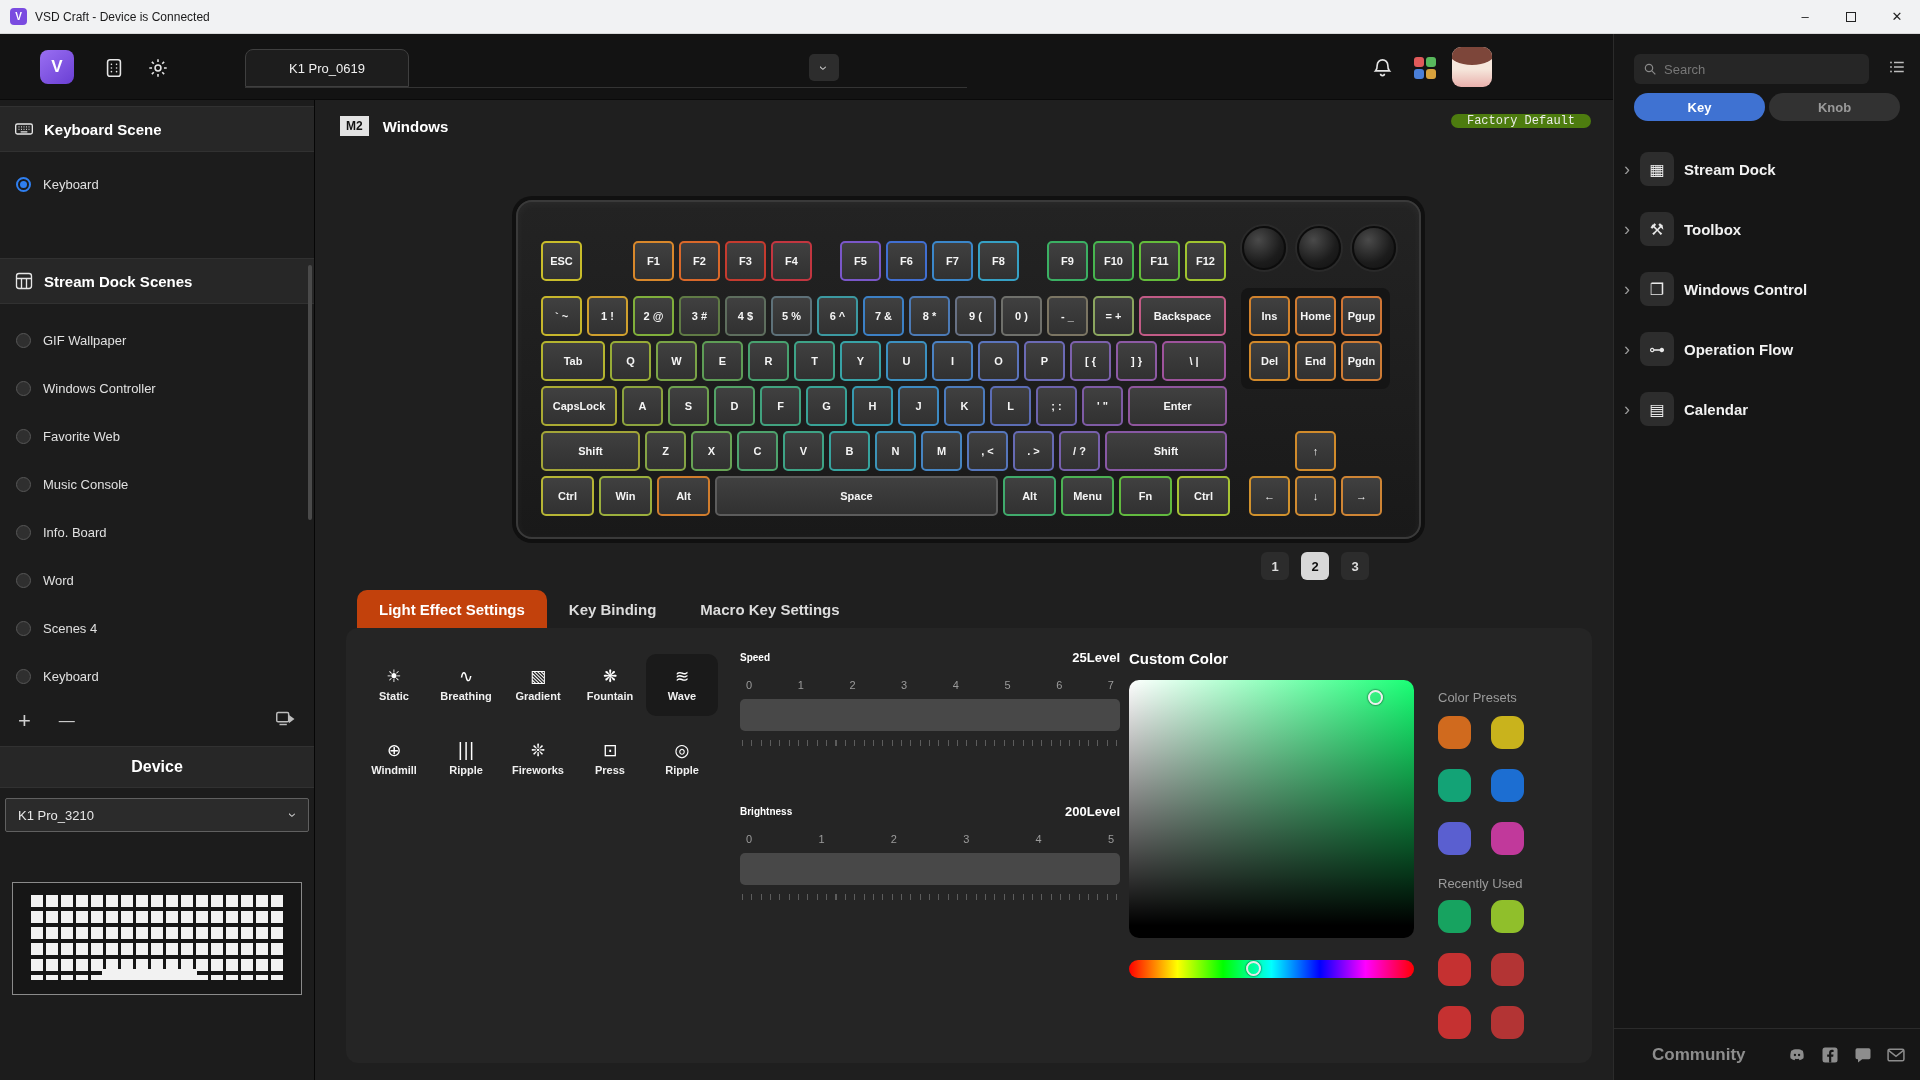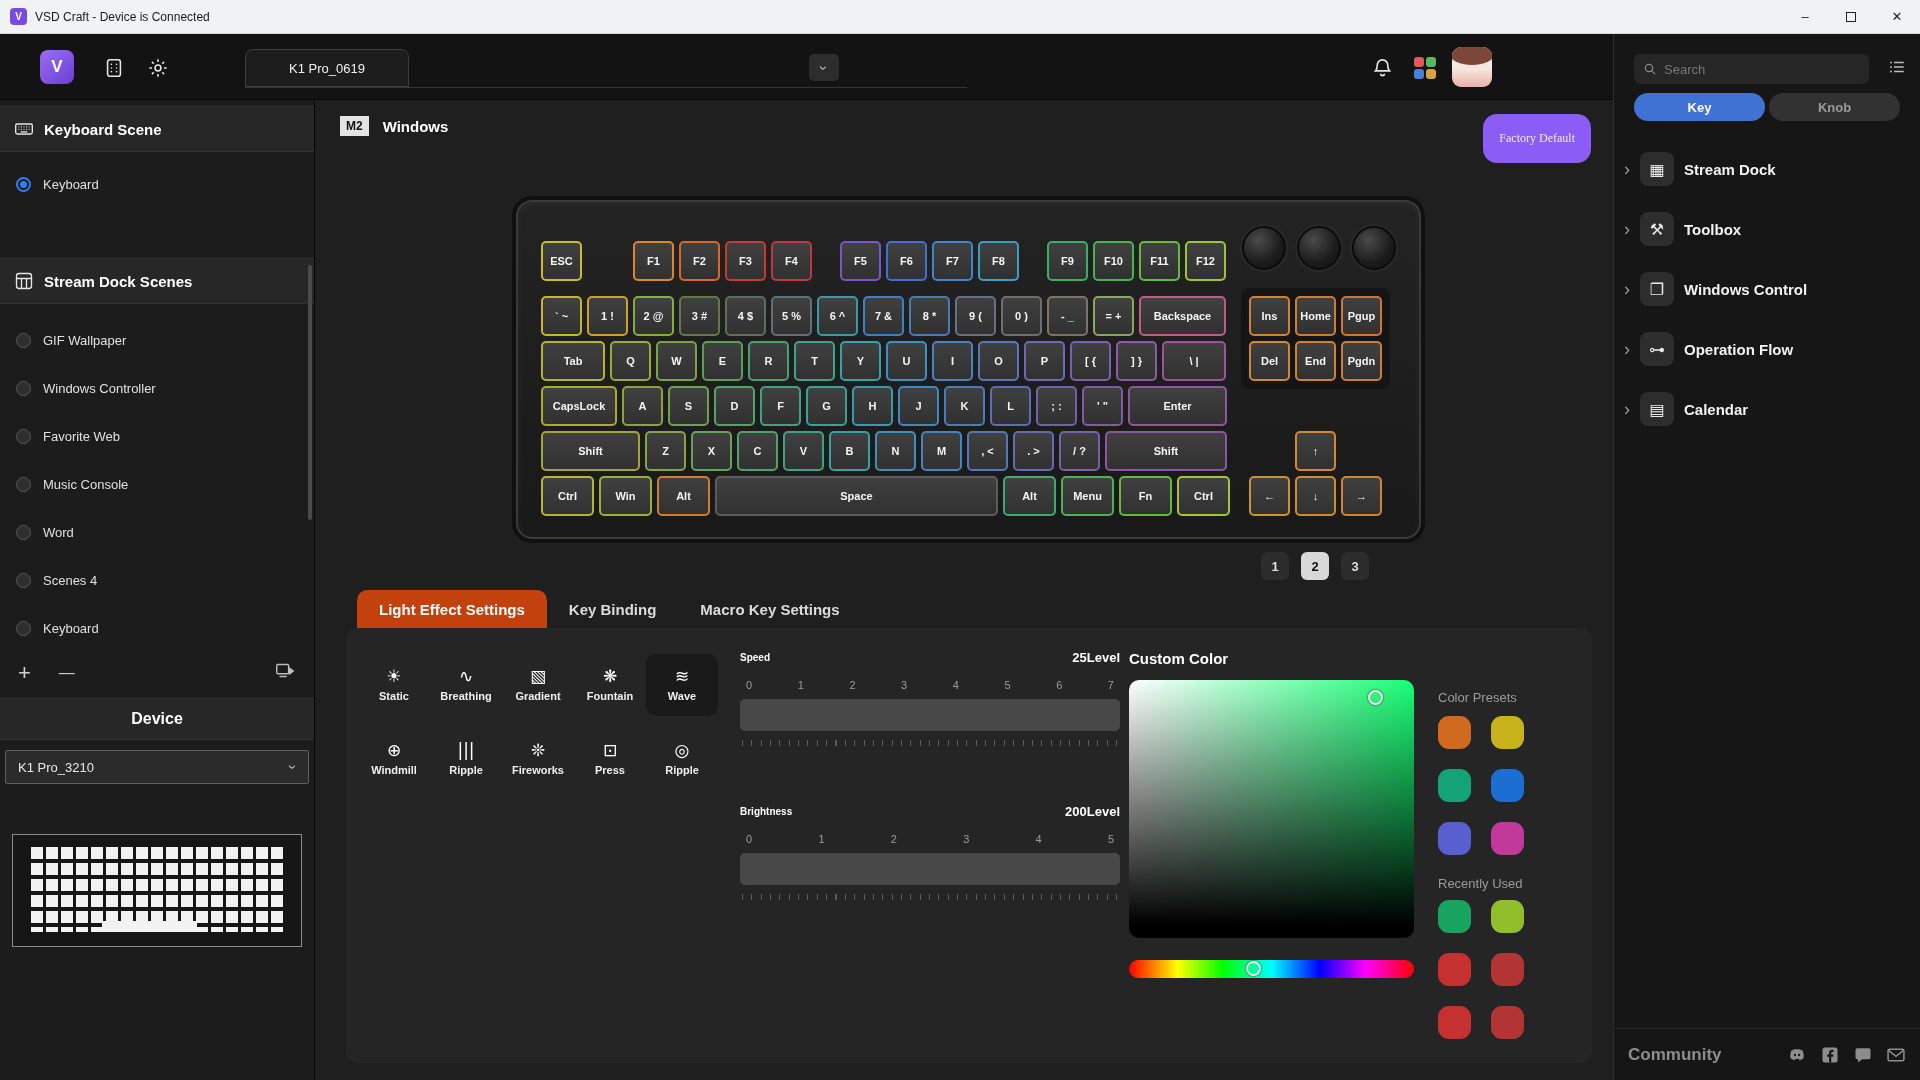--- a/index.html
+++ b/index.html
@@ -62,21 +62,21 @@
       repeating-linear-gradient(90deg, rgba(0,0,0,0) 0 12px, #161616 12px 15px),
       repeating-linear-gradient(180deg, #f2f2f2 0 12px, #161616 12px 16px); }
   .kb-thumb-inner::after { content:''; position:absolute; left:28%; bottom:0px; width:38%; height:11px; background:#f2f2f2; }
   .side-scrollbar { position:absolute; right:2px; top:165px; width:4px; height:255px; background:#4a4a4a; border-radius:2px; }
 
   
   .main { width:1298px; position:relative; background:#1f1f1f; overflow:hidden; }
   .profile-row { position:absolute; left:25px; top:16px; display:flex; align-items:center; gap:14px; }
   .m2-badge { background:#e3e3e3; color:#111; font-weight:700; font-size:12px; padding:3px 6px; border-radius:0; }
   .profile-name { color:#fff; font-weight:700; font-size:15px; }
-  .factory-btn { position:absolute; right:22px; top:14px; background:#8b5cf6; border:none; color:#ececec; font-size:12px; padding:17px 16px; border-radius:14px; font-family:Liberation Serif, serif; }
+  .factory-btn { position:absolute; right:22px; top:14px; background:#4d7c0f; border:none; color:#ececec; font-size:12px; padding:0 16px; border-radius:14px; font-family:Liberation Mono, monospace; }
 
   .kb-frame { position:absolute; left:201px; top:100px; width:905px; height:339px; background:linear-gradient(180deg,#232323,#191919); border:2px solid #3a3a3a; border-radius:16px; box-shadow:0 0 0 4px #101010, inset 0 2px 10px rgba(255,255,255,.04); }
   .knobs { position:absolute; left:724px; top:24px; display:flex; gap:11px; }
   .knob { width:44px; height:44px; border-radius:50%; background:radial-gradient(circle at 36% 30%, #4a4a4a, #1c1c1c 60%, #111); border:2px solid #0c0c0c; box-shadow:0 0 0 2px #2a2a2a; }
   .kb-main { position:absolute; left:23px; top:39px; }
   .kb-row { display:flex; gap:5px; height:40px; margin-bottom:5px; }
   .row-f { margin-bottom:15px; }
   .key { height:40px; flex:none; background:linear-gradient(180deg,#404040,#313131); border:2px solid #777; border-radius:5px; display:flex; align-items:center; justify-content:center; color:#f5f5f5; font-size:11px; font-weight:700; white-space:nowrap; overflow:hidden; }
   .gap-lg { margin-left:46px; } .gap-md { margin-left:23px; }
   .ghost { visibility:hidden; }
@@ -141,21 +141,21 @@
   .list-icon { margin-left:auto; } .list-icon svg { width:18px; height:18px; }
   .toggle-row { position:absolute; top:59px; left:20px; width:266px; display:flex; gap:4px; }
   .toggle-pill { flex:1; height:28px; border-radius:14px; display:flex; align-items:center; justify-content:center; font-size:13px; font-weight:600; color:#9a9a9a; background:#323232; }
   .toggle-pill.active { background:#3f72d2; color:#fff; }
   .r-items { position:absolute; top:105px; left:0; right:0; }
   .r-item { height:60px; display:flex; align-items:center; padding-left:10px; gap:10px; }
   .r-chev { color:#9a9a9a; font-size:18px; }
   .r-icon { width:34px; height:34px; background:#2d2d2d; border-radius:8px; display:flex; align-items:center; justify-content:center; font-size:16px; color:#e8e8e8; flex:none; }
   .r-label { color:#f2f2f2; font-weight:700; font-size:15px; }
   .r-footer { position:absolute; bottom:0; left:0; right:0; height:52px; border-top:1px solid #2b2b2b; display:flex; align-items:center; padding:0 14px; gap:13px; }
-  .community { font-size:17px; font-weight:700; color:#8d8d8d; margin-right:auto; }
+  .community { font-size:17px; font-weight:700; color:#8d8d8d; margin-right:auto;margin-left:24px; }
   .c-icon svg { width:20px; height:20px; display:block; }
 </style>
 </head>
 <body style="--sel-color: #19ff75;">
 
 <div class="app">
 
   <header class="titlebar">
     <span class="tb-logo">V</span>
     <span class="tb-title">VSD Craft - Device is Connected</span>
@@ -251,20 +251,24 @@
   <div class="scene-item">
     <span class="radio"></span>
     <span>Favorite Web</span>
   </div>
 
   <div class="scene-item">
     <span class="radio"></span>
     <span>Music Console</span>
   </div>
 
+  <div class="scene-item">
+    <span class="radio"></span>
+    <span>Info. Board</span>
+  </div>
 
   <div class="scene-item">
     <span class="radio"></span>
     <span>Word</span>
   </div>
 
   <div class="scene-item">
     <span class="radio"></span>
     <span>Scenes 4</span>
   </div>

